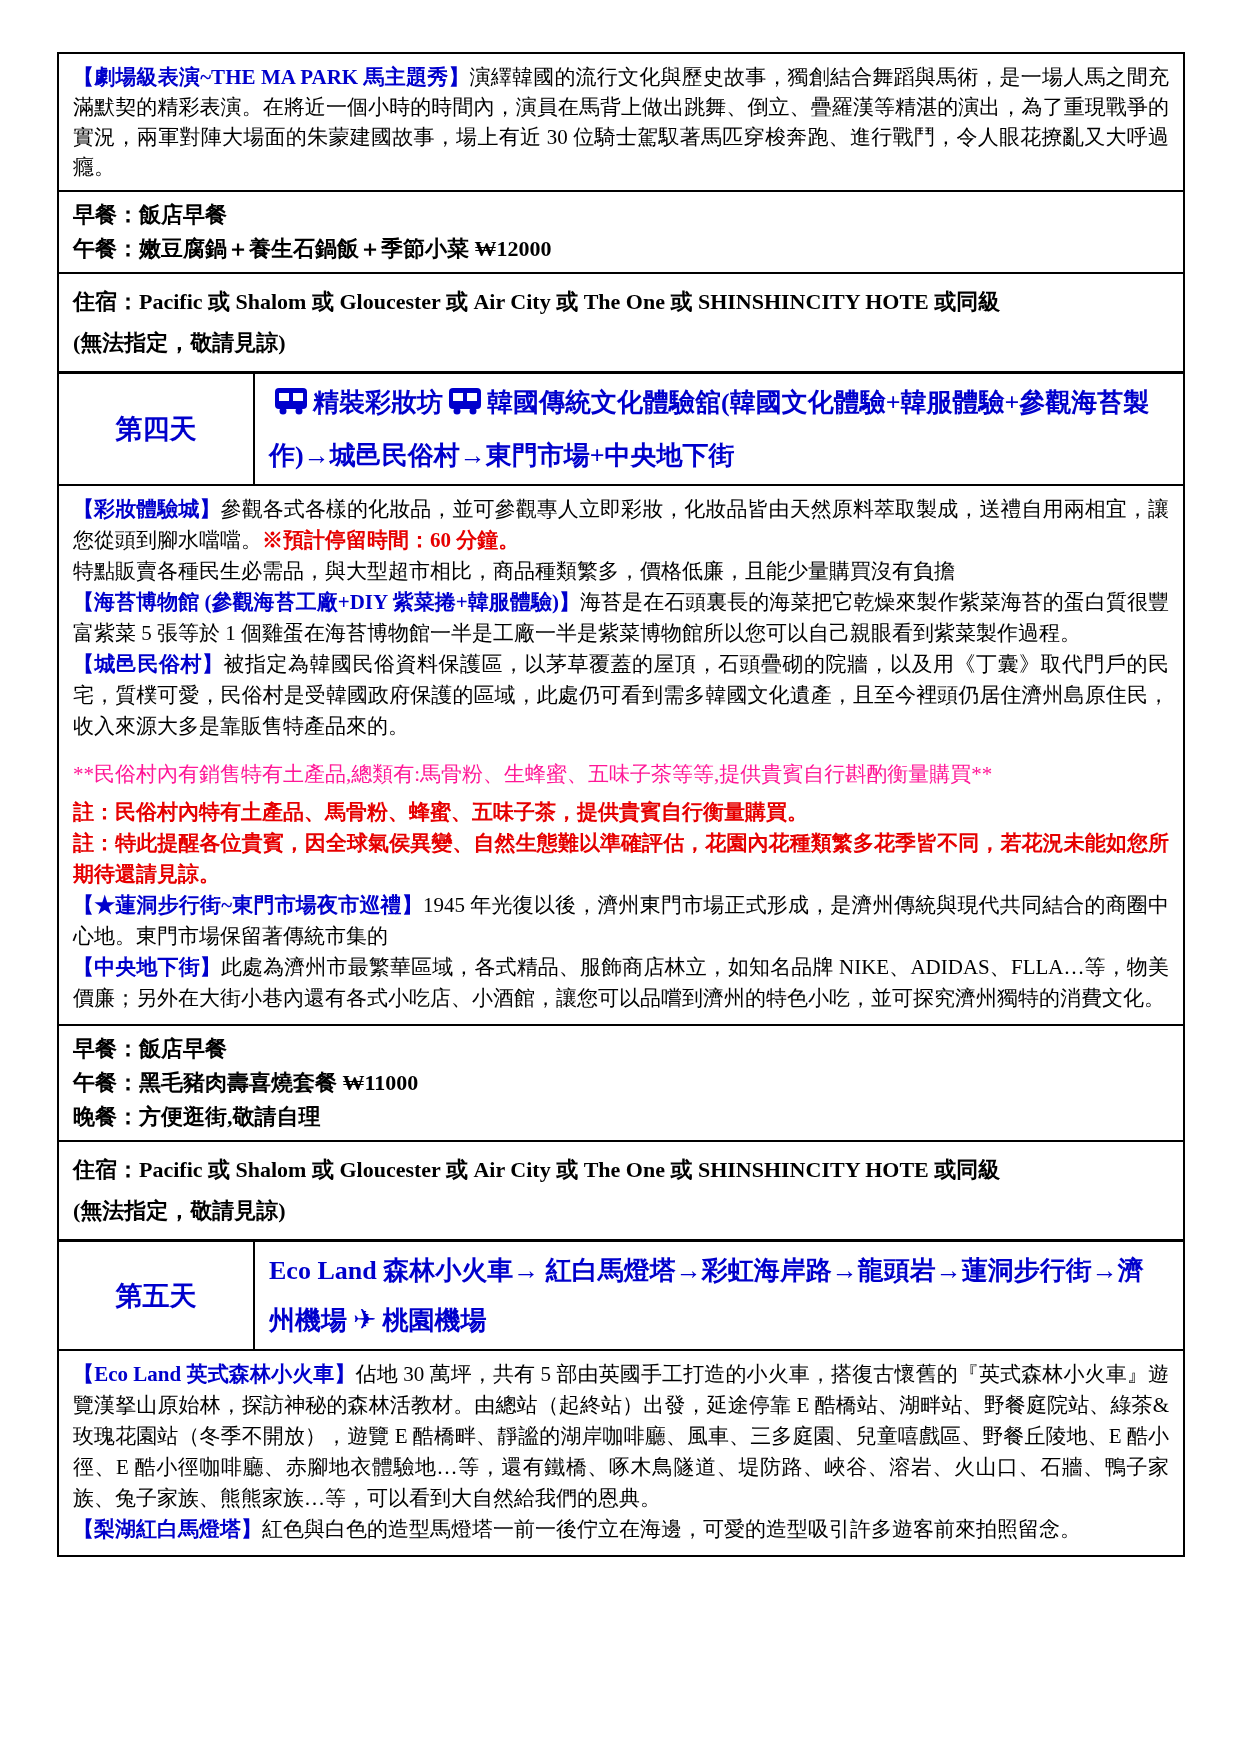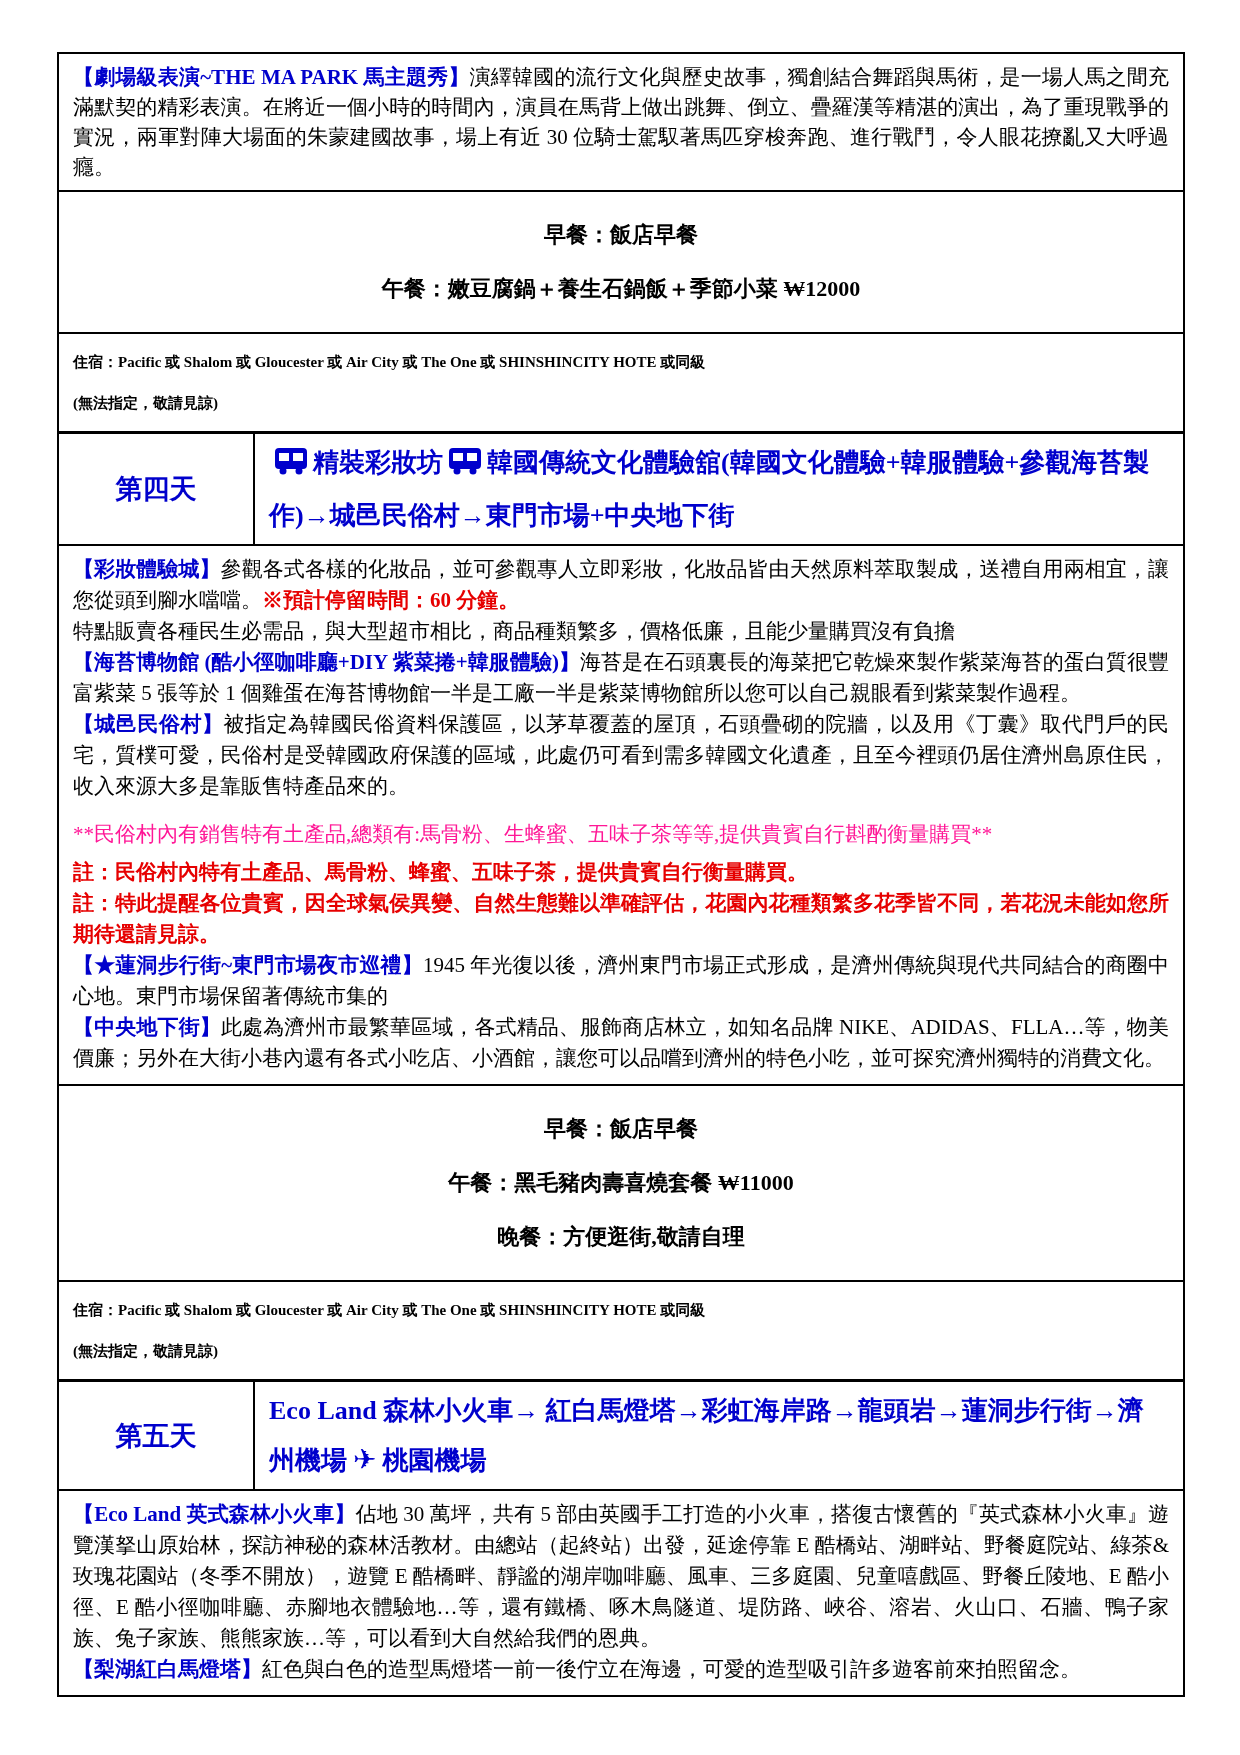--- a/index.html
+++ b/index.html
@@ -23,22 +23,22 @@
   .row.thick-bottom{border-bottom:3px solid #000;}
 
   
   .row-para{padding:8px 14px 8px 14px;font-size:21px;line-height:30px;text-align:justify;}
   .row-desc{padding:8px 14px 10px 14px;font-size:21px;line-height:31px;text-align:justify;}
   .row-desc p{margin:0;}
   .row-desc p.sp{margin-top:17px;margin-bottom:7px;}
 
   
   .row-meals{padding:4px 14px;font-size:22px;font-weight:bold;}
-  .row-meals p{margin:24px 0;line-height:30px;text-align:center;}
-  .row-hotel{padding:2px 14px;font-size:15px;font-weight:bold;}
+  .row-meals p{margin:4px 0;line-height:30px;}
+  .row-hotel{padding:2px 14px;font-size:22px;font-weight:bold;}
   .row-hotel p{margin:11px 0;line-height:30px;}
 
   
   .day-row{display:flex;min-height:102px;}
   .day-cell{
     width:196px;flex:0 0 196px;
     border-right:2px solid #000;
     display:flex;align-items:center;justify-content:center;
     color:#0000cc;font-weight:bold;font-size:27px;
     box-sizing:border-box;
@@ -95,21 +95,21 @@
               <rect x="20" y="6" width="10" height="8" fill="#fff"></rect>
               <circle cx="10" cy="24" r="3.5" fill="#0000cc"></circle>
               <circle cx="26" cy="24" r="3.5" fill="#0000cc"></circle>
             </svg></span><span>韓國傳統文化體驗舘(韓國文化體驗+韓服體驗+參觀海苔製作)→城邑民俗村→東門市場+中央地下街</span>
       </div>
     </div>
 
     <div class="row row-desc">
       <p><span class="blue">【彩妝體驗城】</span><span>參觀各式各樣的化妝品，並可參觀專人立即彩妝，化妝品皆由天然原料萃取製成，送禮自用兩相宜，讓您從頭到腳水噹噹。</span><span class="red">※預計停留時間：60 分鐘。</span></p>
       <p>特點販賣各種民生必需品，與大型超市相比，商品種類繁多，價格低廉，且能少量購買沒有負擔</p>
-      <p><span class="blue">【海苔博物館 (酷小徑咖啡廳+DIY 紫菜捲+韓服體驗)】</span><span>海苔是在石頭裏長的海菜把它乾燥來製作紫菜海苔的蛋白質很豐富紫菜 5 張等於 1 個雞蛋在海苔博物館一半是工廠一半是紫菜博物館所以您可以自己親眼看到紫菜製作過程。</span></p>
+      <p><span class="blue">【海苔博物館 (參觀海苔工廠+DIY 紫菜捲+韓服體驗)】</span><span>海苔是在石頭裏長的海菜把它乾燥來製作紫菜海苔的蛋白質很豐富紫菜 5 張等於 1 個雞蛋在海苔博物館一半是工廠一半是紫菜博物館所以您可以自己親眼看到紫菜製作過程。</span></p>
       <p><span class="blue">【城邑民俗村】</span><span>被指定為韓國民俗資料保護區，以茅草覆蓋的屋頂，石頭疊砌的院牆，以及用《丁囊》取代門戶的民宅，質樸可愛，民俗村是受韓國政府保護的區域，此處仍可看到需多韓國文化遺產，且至今裡頭仍居住濟州島原住民，收入來源大多是靠販售特產品來的。</span></p>
       <p class="pink sp">**民俗村內有銷售特有土產品,總類有:馬骨粉、生蜂蜜、五味子茶等等,提供貴賓自行斟酌衡量購買**</p>
       <p class="red">註：民俗村內特有土產品、馬骨粉、蜂蜜、五味子茶，提供貴賓自行衡量購買。</p>
       <p class="red">註：特此提醒各位貴賓，因全球氣侯異變、自然生態難以準確評估，花園內花種類繁多花季皆不同，若花況未能如您所期待還請見諒。</p>
       <p><span class="blue">【★蓮洞步行街~東門市場夜市巡禮】</span><span>1945 年光復以後，濟州東門市場正式形成，是濟州傳統與現代共同結合的商圈中心地。東門市場保留著傳統市集的</span></p>
       <p><span class="blue">【中央地下街】</span><span>此處為濟州市最繁華區域，各式精品、服飾商店林立，如知名品牌 NIKE、ADIDAS、FLLA…等，物美價廉；另外在大街小巷內還有各式小吃店、小酒館，讓您可以品嚐到濟州的特色小吃，並可探究濟州獨特的消費文化。</span></p>
     </div>
 
     <div class="row row-meals">
       <p>早餐：飯店早餐</p>

